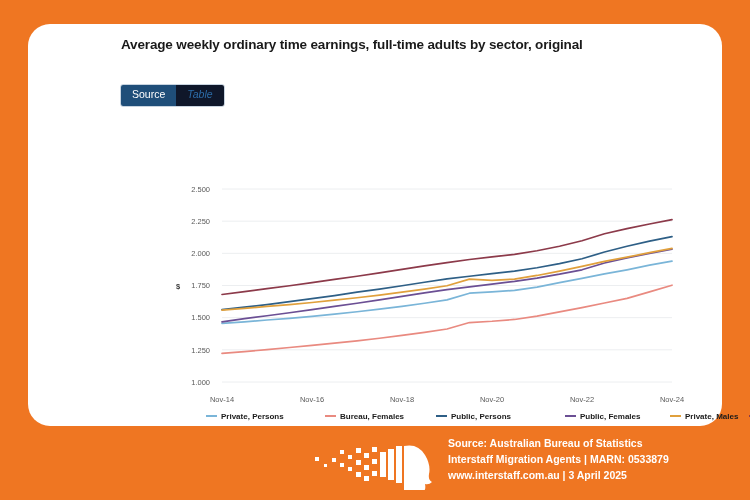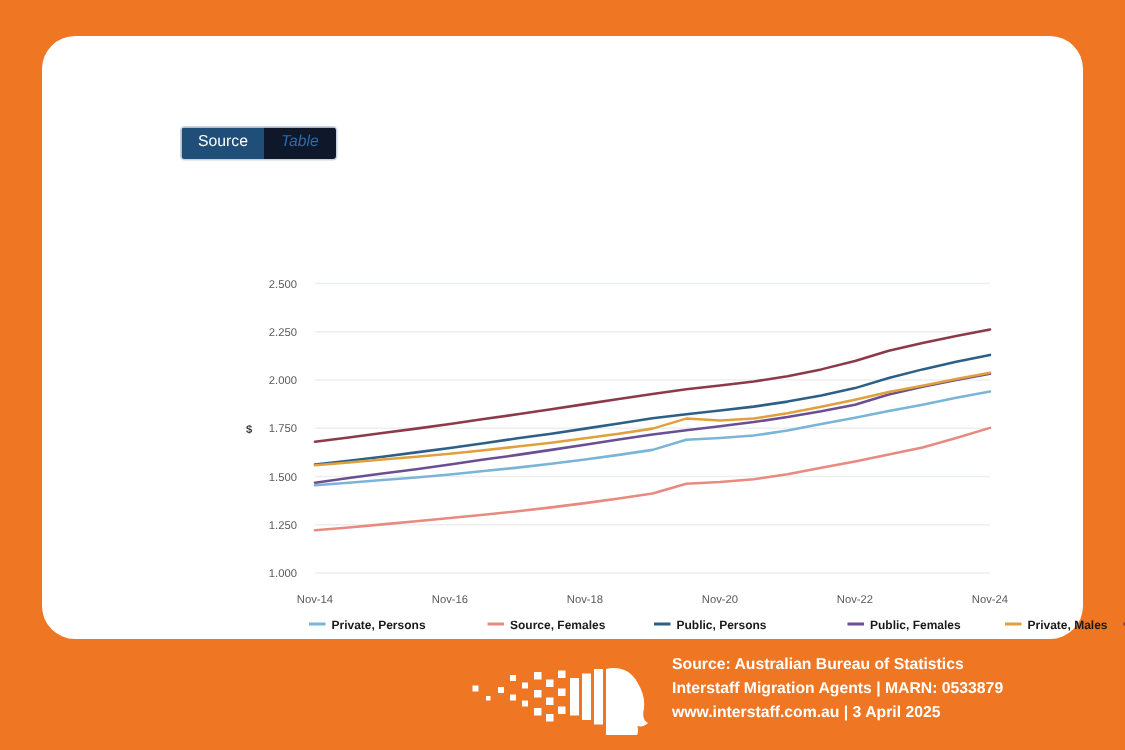--- a/index.html
+++ b/index.html
@@ -62,21 +62,21 @@
   }
   .toggle-btn.inactive {
     background: #0f172a;
     color: #2c6ca8;
     font-style: italic;
   }
 
   
   #plot-wrap {
     position: absolute;
-    left: 4px;
+    left: 16px;
     top: 110px;
     width: 588px;
     height: 292px;
   }
   svg { display: block; }
 
   .gridline { stroke: #eceef0; stroke-width: 1; }
   .axis-label {
     font-family: "Liberation Sans", sans-serif;
     font-size: 7.5px;
@@ -146,20 +146,21 @@
     position: absolute;
     left: 312px;
     top: 6px;
   }
 </style>
 </head>
 <body>
 
 <div id="card">
 
+  <div id="chart-title">Average weekly ordinary time earnings, full-time adults by sector, original</div>
 
   <div id="view-toggle">
     <div class="toggle-btn active">Source</div>
     <div class="toggle-btn inactive">Table</div>
   </div>
 
   <div id="plot-wrap">
     <svg id="chart-svg" width="694" height="292" viewBox="0 0 694 292">
       <g id="gridlines">
           <line x1="178" y1="55" x2="628" y2="55" class="gridline"></line>
@@ -199,21 +200,21 @@
     </svg>
   </div>
 
   <div id="legend">
       <div class="legend-item">
         <span class="legend-swatch" style="background: rgb(122, 181, 216);"></span>
         <span>Private, Persons</span>
       </div>
       <div class="legend-item">
         <span class="legend-swatch" style="background: rgb(233, 138, 128);"></span>
-        <span>Source, Females</span>
+        <span>Bureau, Females</span>
       </div>
       <div class="legend-item">
         <span class="legend-swatch" style="background: rgb(46, 95, 134);"></span>
         <span>Public, Persons</span>
       </div>
       <div class="legend-item">
         <span class="legend-swatch" style="background: rgb(107, 79, 148);"></span>
         <span>Public, Females</span>
       </div>
       <div class="legend-item">

